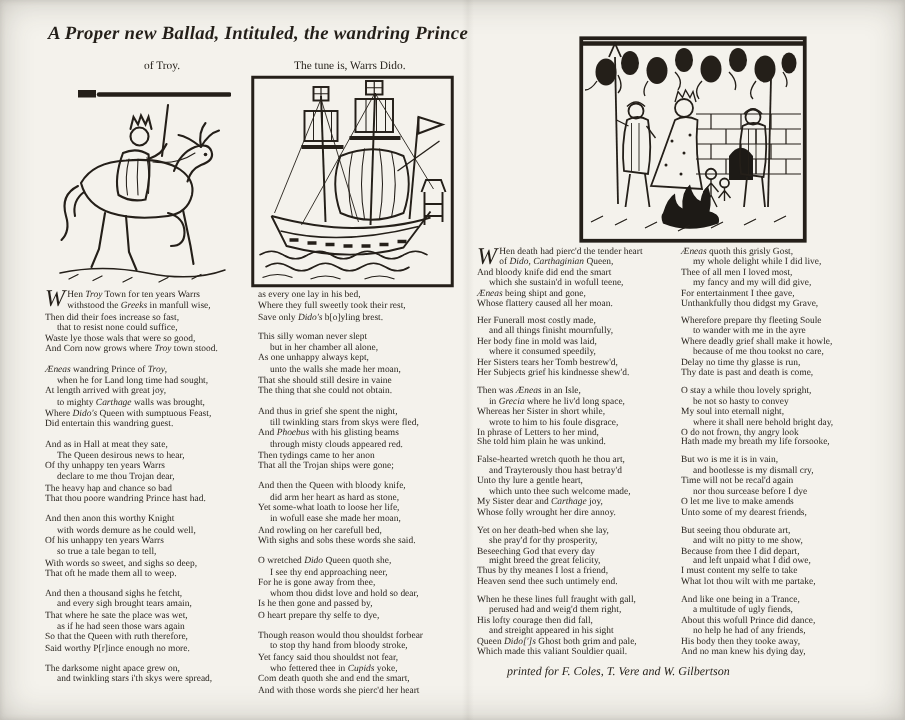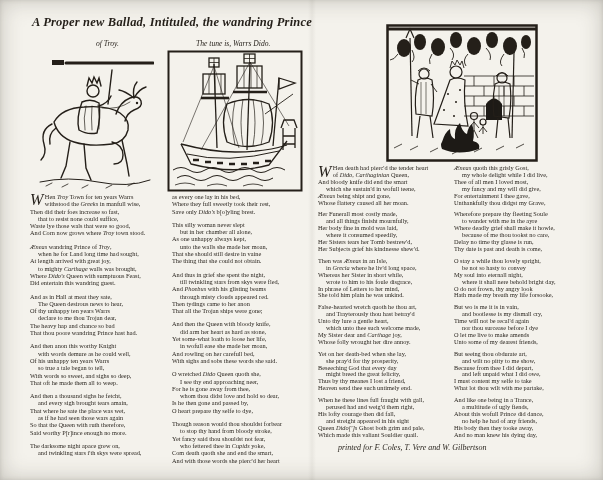--- a/index.html
+++ b/index.html
@@ -4,21 +4,21 @@
 <style>
   html,body{margin:0;padding:0;background:#c9c6c0;}
   .stage{position:relative;width:603px;height:480px;overflow:hidden;
          font-family:"Liberation Serif","DejaVu Serif",serif;color:#241f19;}
   .paper{position:absolute;inset:0;background:#f4f2ec;
          box-shadow:inset 0 0 22px rgba(60,55,45,.25), inset 0 0 4px rgba(60,55,45,.15);}
   .gutter{position:absolute;left:308px;top:0;width:8px;height:480px;
           background:linear-gradient(90deg,rgba(0,0,0,0) 0%,rgba(90,85,75,.07) 50%,rgba(0,0,0,0) 100%);}
   .title{position:absolute;left:22px;top:15px;width:300px;text-align:center;
          font-style:italic;font-weight:700;font-size:12.5px;letter-spacing:.2px;white-space:nowrap;}
-  .subtitle{position:absolute;top:39px;font-style:italic;font-size:7.6px;}
+  .subtitle{position:absolute;top:39px;font-size:7.6px;}
   .sub-left{left:96px;}
   .sub-right{left:196px;}
   .woodcut{position:absolute;}
   .wc-horseman{left:36px;top:58px;width:118px;height:132px;}
   .wc-ship{left:167px;top:50px;width:136px;height:142px;}
   .wc-scene{left:386px;top:24px;width:152px;height:138px;}
   .col{position:absolute;font-size:6.3px;}
   .pg-left .line{line-height:7.3px;}
   .pg-right .line{line-height:6.9px;}
   .pg-left.col{top:193px;}

